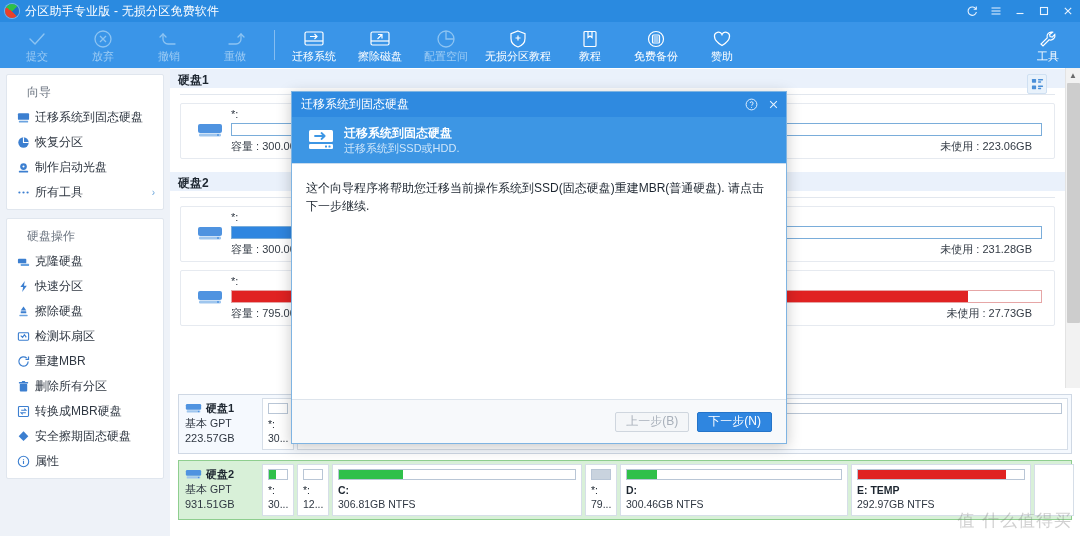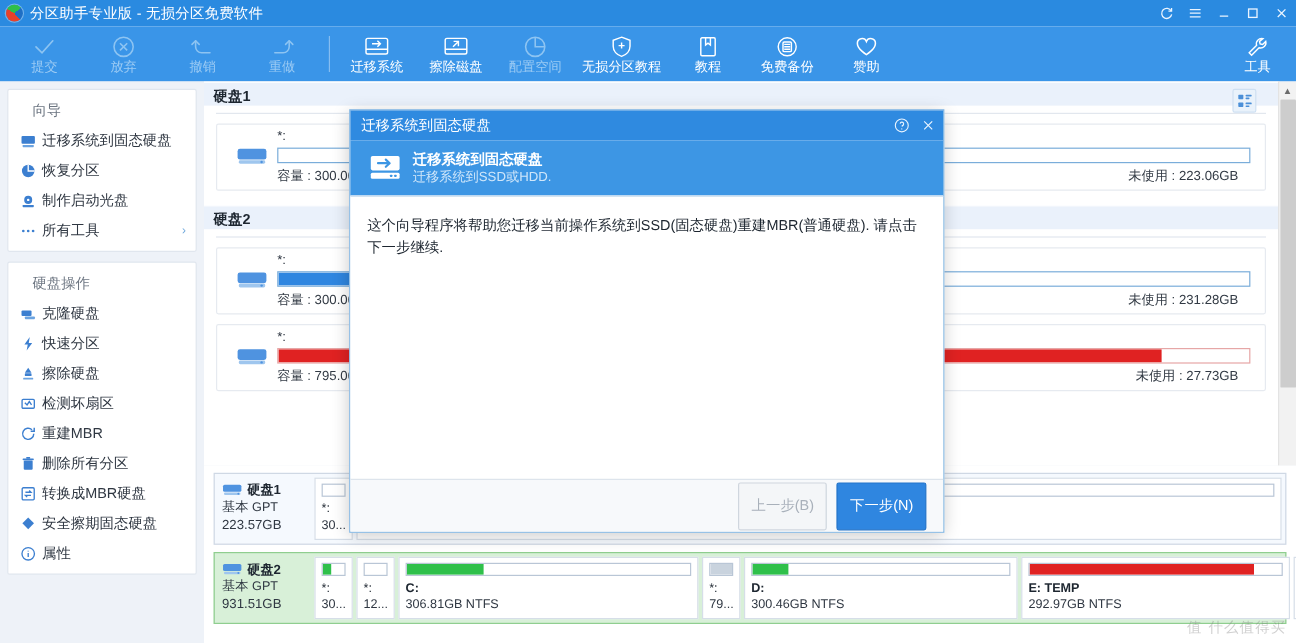--- a/index.html
+++ b/index.html
@@ -197,30 +197,30 @@
   .mb-t2 { color: #cfe6fa; font-size: 11px; line-height: 14px; }
   .modal-body {
     flex: 1; background: #ffffff; padding: 15px 14px 0 14px; border-top: 1px solid #c9dcee;
   }
   .modal-body p { margin: 0; font-size: 12px; color: #1d2630; line-height: 18px; }
   .modal-footer {
     height: 44px; flex: none; background: #f7f9fb; border-top: 1px solid #dde4ec;
     display: flex; align-items: center; justify-content: flex-end; padding-right: 14px; gap: 8px;
   }
   .btn {
-    height: 40px; min-width: 66px; padding: 0 10px; font-size: 12px;
+    height: 20px; min-width: 66px; padding: 0 10px; font-size: 12px;
     border-radius: 2px; display: flex; align-items: center; justify-content: center;
     font-family: "Liberation Sans", sans-serif;
   }
   .btn.secondary { background: #f4f6f8; border: 1px solid #cfd6de; color: #a8b0ba; }
   .btn.primary { background: #2f86e0; border: 1px solid #2474c9; color: #ffffff; }
 
   
   .watermark {
-    position: absolute; right: 8px; bottom: 4px; font-size: 12px;
+    position: absolute; right: 8px; bottom: 4px; font-size: 17px;
     color: rgba(120,120,120,.35); letter-spacing: 1px; white-space: nowrap;
     font-family: "DejaVu Sans", sans-serif;
   }
 </style>
 </head>
 <body>
 
 <div id="app">
 
   <div class="titlebar">
@@ -702,21 +702,21 @@
           </div>
 
           <div class="part" style="width:228px">
             <div class="pbar">
                 <div class="pf" style="width:14%;background:#2fc04a"></div>
               </div>
             <div class="plabel">D:</div>
             <div class="psize">300.46GB NTFS</div>
           </div>
 
-          <div class="part" style="width:224px">
+          <div class="part" style="width:180px">
             <div class="pbar">
                 <div class="pf" style="width:89%;background:#e02222"></div>
               </div>
             <div class="plabel">E: TEMP</div>
             <div class="psize">292.97GB NTFS</div>
           </div>
 
           <div class="part tiny" style="width:40px">
             
             

